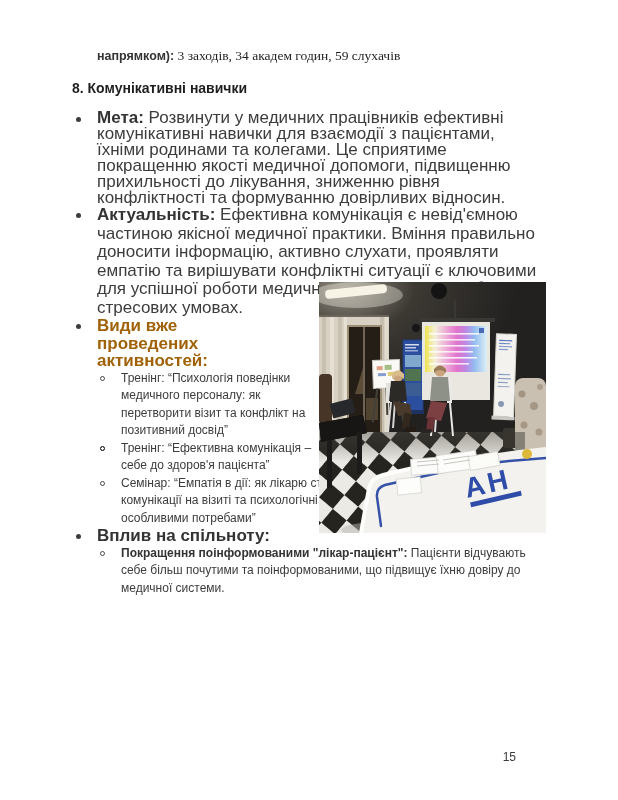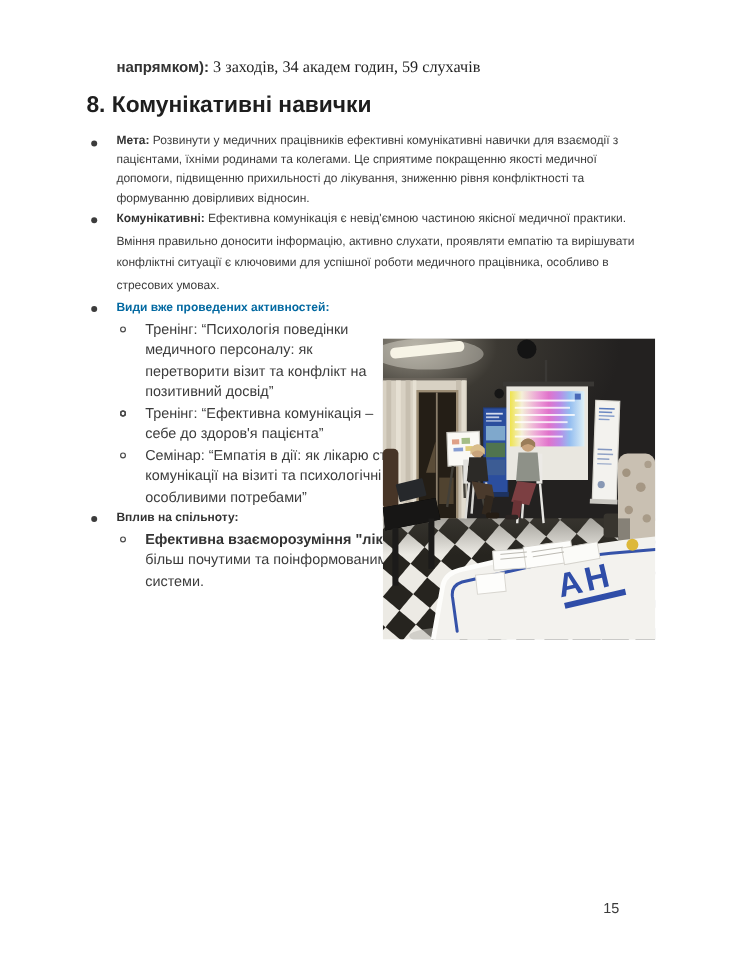--- a/index.html
+++ b/index.html
@@ -2,28 +2,28 @@
 <html><head>
 <meta charset="utf-8">
 <style>
   html,body{margin:0;padding:0;background:#ffffff;}
   .page{position:relative;width:574px;height:800px;background:#ffffff;overflow:hidden;
         font-family:"Liberation Sans",sans-serif;color:#3c3c3c;}
   .content{position:absolute;left:72px;top:0;width:474px;}
   .intro{padding-top:48px;margin-left:25px;font-size:12.5px;line-height:16px;color:#2e2e2e;}
   .intro .lead{font-weight:700;color:#333;}
   .intro .nums{font-family:"Liberation Serif",serif;font-size:13.5px;color:#1f1f1f;}
-  h1.heading{margin:12px 0 0 0;font-size:19px;line-height:24px;font-weight:700;color:#1e1e1e;}
-  .l1{position:relative;padding-left:25px;font-size:10px;}
+  h1.heading{margin:12px 0 0 0;font-size:14px;line-height:24px;font-weight:700;color:#1e1e1e;}
+  .l1{position:relative;padding-left:25px;font-size:17px;}
   .l1 > .dot{position:absolute;left:4px;top:7px;width:5px;height:5px;border-radius:50%;background:#3c3c3c;}
   .meta-block{margin-top:10px;line-height:16px;}
   .akt-block{line-height:18.5px;}
   .lst{line-height:17.5px;}
   .b{font-weight:700;color:#333;}
-  .act-label{font-weight:700;color:#0369a1;width:180px;}
+  .act-label{font-weight:700;color:#a16207;width:180px;}
   .l2{position:relative;padding-left:49px;line-height:17.5px;font-size:12px;}
   .l2 > .circ{position:absolute;left:28px;top:6px;width:5px;height:5px;border-radius:50%;
               border:1px solid #4a4a4a;background:transparent;box-sizing:border-box;}
   .narrow{width:243px;box-sizing:border-box;}
   .photo{position:absolute;left:319px;top:282px;width:227px;height:251px;}
   .pagenum{position:absolute;top:750px;right:58px;font-size:12px;color:#3b3b3b;}
 </style>
 </head>
 <body>
 
@@ -36,21 +36,21 @@
 
     <h1 class="heading">8. Комунікативні навички</h1>
 
     <div class="l1 meta-block">
       <span class="dot"></span>
       <span class="b">Мета:</span><span> Розвинути у медичних працівників ефективні комунікативні навички для взаємодії з пацієнтами, їхніми родинами та колегами. Це сприятиме покращенню якості медичної допомоги, підвищенню прихильності до лікування, зниженню рівня конфліктності та формуванню довірливих відносин.</span>
     </div>
 
     <div class="l1 akt-block">
       <span class="dot"></span>
-      <span class="b">Комунікативні:</span><span> Ефективна комунікація є невід'ємною частиною якісної медичної практики. Вміння правильно доносити інформацію, активно слухати, проявляти емпатію та вирішувати конфліктні ситуації є ключовими для успішної роботи медичного працівника, особливо в стресових умовах.</span>
+      <span class="b">Актуальність:</span><span> Ефективна комунікація є невід'ємною частиною якісної медичної практики. Вміння правильно доносити інформацію, активно слухати, проявляти емпатію та вирішувати конфліктні ситуації є ключовими для успішної роботи медичного працівника, особливо в стресових умовах.</span>
     </div>
 
     <div class="l1 lst">
       <span class="dot"></span>
       <div class="act-label">Види вже проведених активностей:</div>
     </div>
 
     <div class="l2 narrow">
       <span class="circ"></span>
       <span>Тренінг: “Психологія поведінки медичного персоналу: як перетворити візит та конфлікт на позитивний досвід”</span>
@@ -70,21 +70,21 @@
       <span>Семінар: “Емпатія в дії: як лікарю створити інклюзивність протягом комунікації на візиті та психологічні аспекти фізикального огляду пацієнтів з особливими потребами”</span>
     </div>
 
     <div class="l1 lst">
       <span class="dot"></span>
       <span class="b">Вплив на спільноту:</span>
     </div>
 
     <div class="l2">
       <span class="circ"></span>
-      <span class="b">Ефективна взаєморозуміння "лікар-пацієнт":</span><span> Пацієнти відчувають себе більш почутими та поінформованими, що підвищує їхню довіру до медичної системи.</span>
+      <span class="b">Покращення поінформованими "лікар-пацієнт":</span><span> Пацієнти відчувають себе більш почутими та поінформованими, що підвищує їхню довіру до медичної системи.</span>
     </div>
 
   </div>
 
   <div class="photo">
     <svg width="227" height="251" viewBox="0 0 227 251" xmlns="http://www.w3.org/2000/svg">
       <defs>
         <radialGradient id="wallGrad" cx="12%" cy="4%" r="75%">
           <stop offset="0%" stop-color="#948f83"></stop>
           <stop offset="40%" stop-color="#3c3933"></stop>

